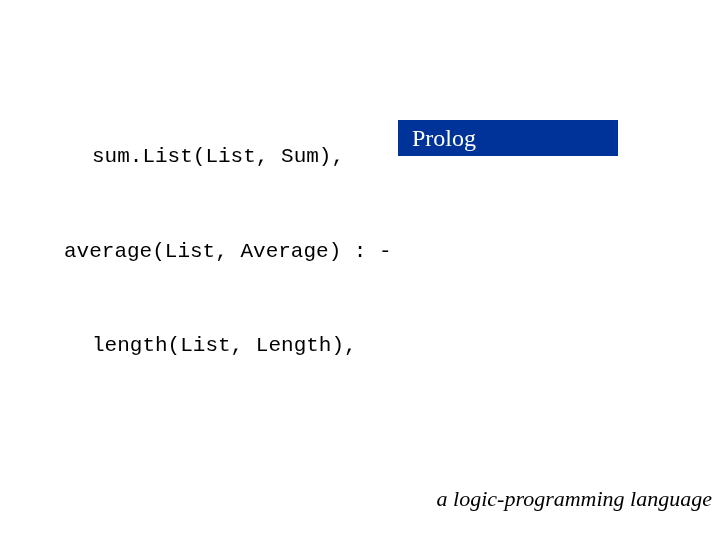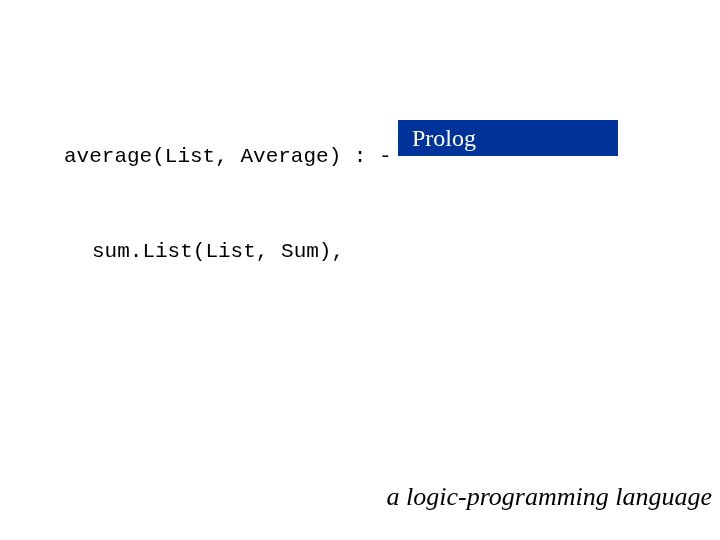--- a/index.html
+++ b/index.html
@@ -32,33 +32,34 @@
       height: 36px;
       display: flex;
       align-items: center;
     }
     .footer {
       position: absolute;
       bottom: 28px;
       right: 8px;
       font-family: "Times New Roman", serif;
       font-style: italic;
-      font-size: 26px;
+      font-size: 22px;
       color: #000000;
     }
     .indent-1 { padding-left: 28px; }
     .code-line { display: block; }
     .blank-line { height: 31px; }
   </style>
 </head>
 <body>
 
 <div class="code-block">
+  <span class="code-line indent-1">sum.List(List, Sum),</span>
   <span class="code-line">average(List, Average) : -</span>
-  <span class="code-line indent-1">sum.List(List, Sum),</span>
+  <span class="code-line indent-1">length(List, Length),</span>
   <span class="blank-line"></span>
   
   
   
   
 </div>
 
 <div class="badge">
   <span>Prolog</span>
 </div>

